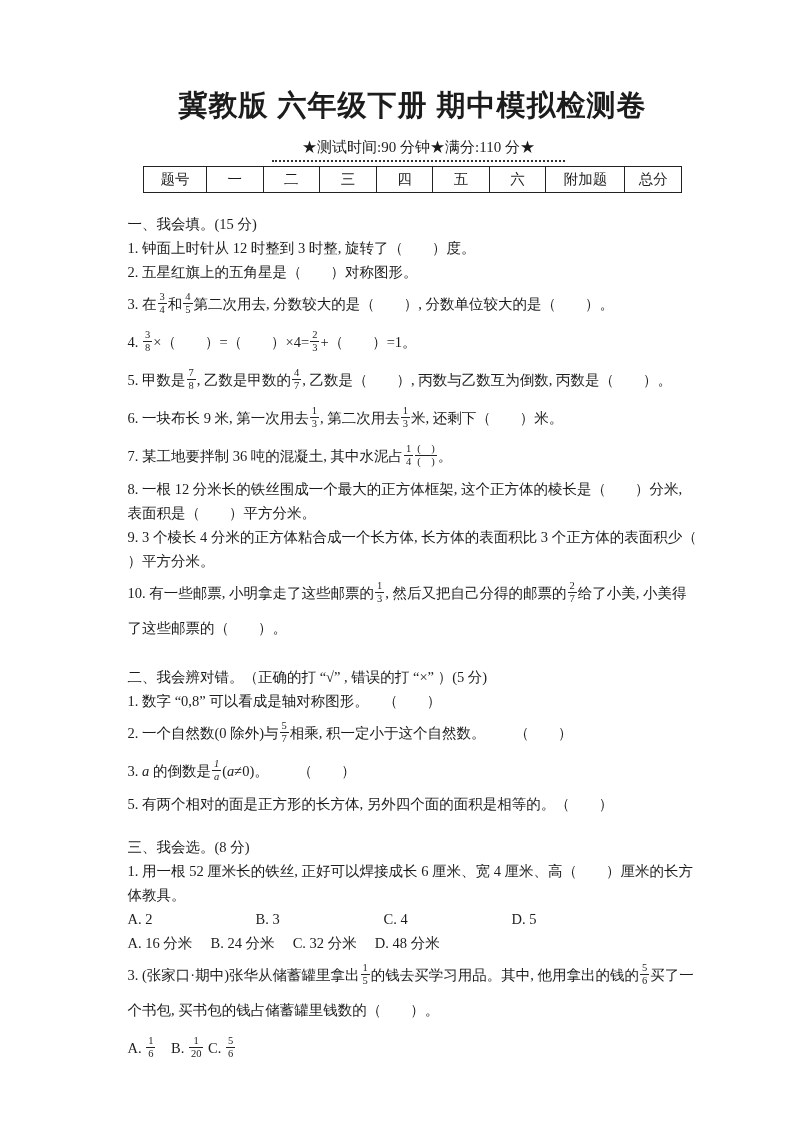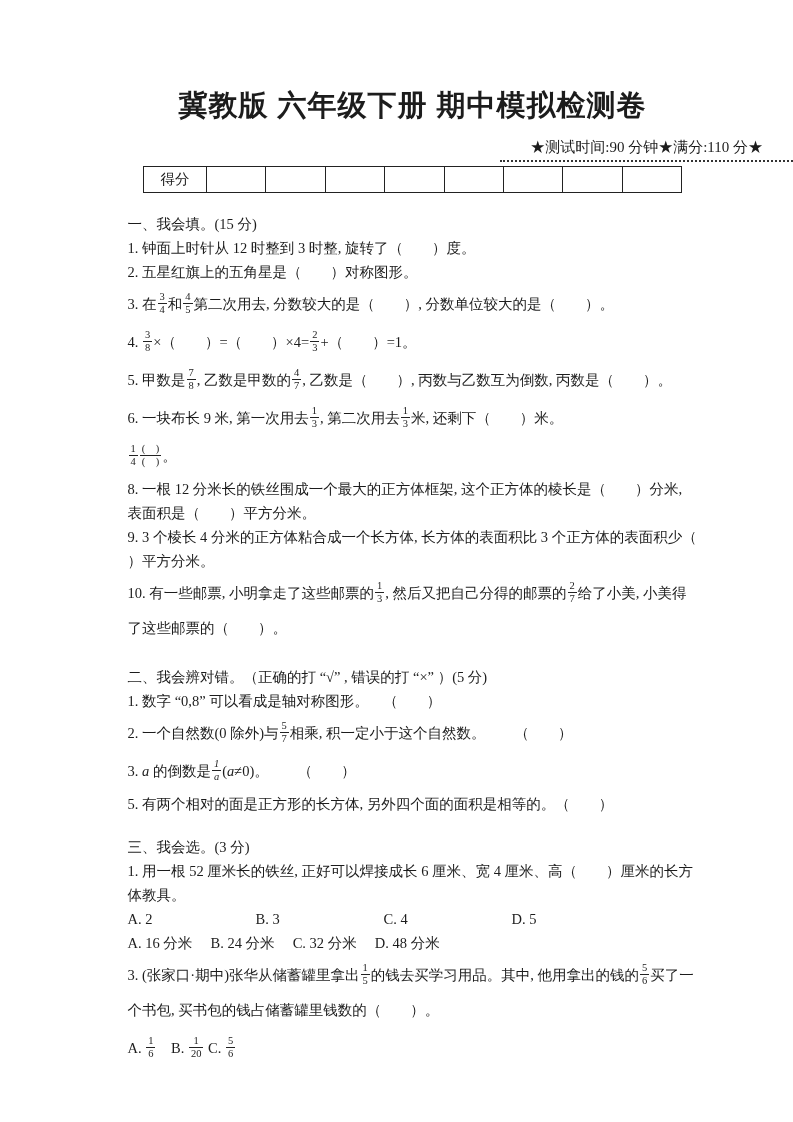--- a/index.html
+++ b/index.html
@@ -13,21 +13,21 @@
   }
   .page { padding-top: 86px; padding-left: 32px; }
   .title {
     text-align: center;
     font-family: "Liberation Sans", "DejaVu Sans", sans-serif;
     font-weight: 700;
     font-size: 29px;
     letter-spacing: 1px;
     margin: 0 0 12px 0;
   }
-  .subtitle-wrap { text-align: right; margin: 0 0 4px 12px; }
+  .subtitle-wrap { text-align: center; margin: 0 0 4px 12px; }
   .subtitle {
     display: inline-block;
     font-size: 15px;
     padding: 0 30px 3px 30px;
     border-bottom: 2px dotted #333;
   }
   table.score {
     border-collapse: collapse;
     table-layout: fixed;
     width: 539px;
@@ -71,55 +71,55 @@
 <body>
 
 <div class="page">
   <h1 class="title">冀教版 六年级下册 期中模拟检测卷</h1>
   <div class="subtitle-wrap">
     <span class="subtitle">★测试时间:90 分钟★满分:110 分★</span>
   </div>
   <table class="score">
     <tbody>
       <tr>
-          <td class="col-first">得分</td>
-          <td></td>
-          <td></td>
-          <td></td>
-          <td></td>
-          <td></td>
-          <td></td>
-          <td></td>
-          <td></td>
+          <td class="col-first">题号</td>
+          <td>一</td>
+          <td>二</td>
+          <td>三</td>
+          <td>四</td>
+          <td>五</td>
+          <td>六</td>
+          <td class="col-extra">附加题</td>
+          <td>总分</td>
         </tr>
     </tbody>
   </table>
   <div class="content">
       <div class="section">
         <div class="line sec-header">一、我会填。(15 分)</div>
         <div class="line"><span class="seg">1. 钟面上时针从 12 时整到 3 时整, 旋转了（　　）度。</span></div>
         <div class="line"><span class="seg">2. 五星红旗上的五角星是（　　）对称图形。</span></div>
         <div class="line tall"><span class="seg">3. 在</span><span class="frac"><span class="fn">3</span><span class="fd">4</span></span><span class="seg">和</span><span class="frac"><span class="fn">4</span><span class="fd">5</span></span><span class="seg">第二次用去, 分数较大的是（　　）, 分数单位较大的是（　　）。</span></div>
         <div class="line tall"><span class="seg">4. </span><span class="frac"><span class="fn">3</span><span class="fd">8</span></span><span class="seg">×（　　）=（　　）×4=</span><span class="frac"><span class="fn">2</span><span class="fd">3</span></span><span class="seg">+（　　）=1。</span></div>
         <div class="line tall"><span class="seg">5. 甲数是</span><span class="frac"><span class="fn">7</span><span class="fd">8</span></span><span class="seg">, 乙数是甲数的</span><span class="frac"><span class="fn">4</span><span class="fd">7</span></span><span class="seg">, 乙数是（　　）, 丙数与乙数互为倒数, 丙数是（　　）。</span></div>
         <div class="line tall"><span class="seg">6. 一块布长 9 米, 第一次用去</span><span class="frac"><span class="fn">1</span><span class="fd">3</span></span><span class="seg">, 第二次用去</span><span class="frac"><span class="fn">1</span><span class="fd">3</span></span><span class="seg">米, 还剩下（　　）米。</span></div>
-        <div class="line tall"><span class="frac"><span class="fn">1</span><span class="fd">4</span></span><span class="frac"><span class="fn">(　)</span><span class="fd">(　)</span></span><span class="seg">。</span></div>
+        <div class="line tall"><span class="seg">7. 某工地要拌制 36 吨的混凝土, 其中水泥占</span><span class="frac"><span class="fn">1</span><span class="fd">4</span></span><span class="frac"><span class="fn">(　)</span><span class="fd">(　)</span></span><span class="seg">。</span></div>
         <div class="line"><span class="seg">8. 一根 12 分米长的铁丝围成一个最大的正方体框架, 这个正方体的棱长是（　　）分米, 表面积是（　　）平方分米。</span></div>
         <div class="line"><span class="seg">9. 3 个棱长 4 分米的正方体粘合成一个长方体, 长方体的表面积比 3 个正方体的表面积少（　　）平方分米。</span></div>
         <div class="line tall"><span class="seg">10. 有一些邮票, 小明拿走了这些邮票的</span><span class="frac"><span class="fn">1</span><span class="fd">3</span></span><span class="seg">, 然后又把自己分得的邮票的</span><span class="frac"><span class="fn">2</span><span class="fd">7</span></span><span class="seg">给了小美, 小美得了这些邮票的（　　）。</span></div>
       </div>
       <div class="section">
         <div class="line sec-header">二、我会辨对错。（正确的打 “√” , 错误的打 “×” ）(5 分)</div>
         <div class="line"><span class="seg">1. 数字 “0,8” 可以看成是轴对称图形。　（　　）</span></div>
         <div class="line tall"><span class="seg">2. 一个自然数(0 除外)与</span><span class="frac"><span class="fn">5</span><span class="fd">7</span></span><span class="seg">相乘, 积一定小于这个自然数。　　（　　）</span></div>
         <div class="line tall"><span class="seg">3. </span><span class="seg it">a</span><span class="seg"> 的倒数是</span><span class="frac it"><span class="fn">1</span><span class="fd">a</span></span><span class="seg">(</span><span class="seg it">a</span><span class="seg">≠0)。　　（　　）</span></div>
         <div class="line"><span class="seg">5. 有两个相对的面是正方形的长方体, 另外四个面的面积是相等的。（　　）</span></div>
       </div>
       <div class="section">
-        <div class="line sec-header">三、我会选。(3 分)</div>
+        <div class="line sec-header">三、我会选。(8 分)</div>
         <div class="line"><span class="seg">1. 用一根 52 厘米长的铁丝, 正好可以焊接成长 6 厘米、宽 4 厘米、高（　　）厘米的长方体教具。</span></div>
         <div class="line opts"><span class="seg w">A. 2</span><span class="seg w">B. 3</span><span class="seg w">C. 4</span><span class="seg">D. 5</span></div>
         <div class="line"><span class="seg">A. 16 分米　 B. 24 分米　 C. 32 分米　 D. 48 分米</span></div>
         <div class="line tall"><span class="seg">3. (张家口·期中)张华从储蓄罐里拿出</span><span class="frac"><span class="fn">1</span><span class="fd">5</span></span><span class="seg">的钱去买学习用品。其中, 他用拿出的钱的</span><span class="frac"><span class="fn">5</span><span class="fd">6</span></span><span class="seg">买了一个书包, 买书包的钱占储蓄罐里钱数的（　　）。</span></div>
         <div class="line tall"><span class="seg">A. </span><span class="frac"><span class="fn">1</span><span class="fd">6</span></span><span class="seg">　B. </span><span class="frac"><span class="fn">1</span><span class="fd">20</span></span><span class="seg"> C. </span><span class="frac"><span class="fn">5</span><span class="fd">6</span></span></div>
       </div>
     </div>
 </div>
 
 </body></html>

